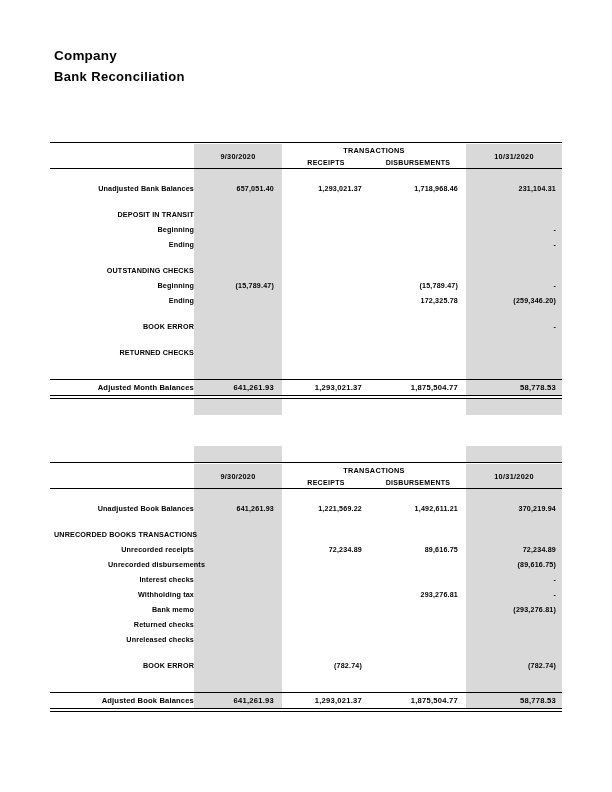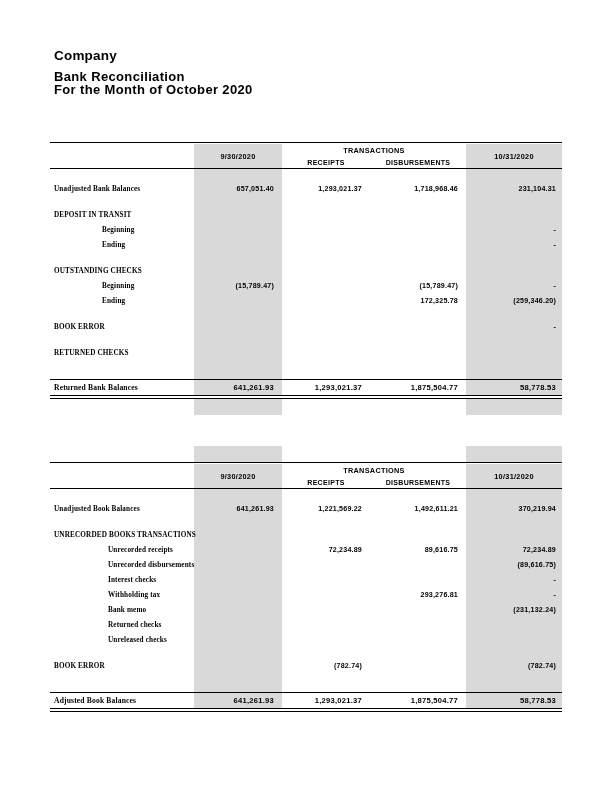--- a/index.html
+++ b/index.html
@@ -99,23 +99,22 @@
     border-top: 1.3px solid #000;
   }
 
   
   tr.data-row td { height: 15px; }
   tr.gap-row td  { height: 11px; }
   tr.gap-small td { height: 8px; }
 
   td.label {
     padding-left: 4px;
-    text-align: left;
+    text-align: right;
     white-space: nowrap;
-    font-family: Liberation Serif, serif;
   }
   td.label.indent { padding-left: 52px; }
   td.label.indent2 { padding-left: 58px; }
 
   td.num {
     text-align: right;
     padding-right: 8px;
     white-space: nowrap;
     font-size: 7.1px;
     letter-spacing: 0.2px;
@@ -137,21 +136,20 @@
   tr.tail-shade td { height: 16px; }
 </style>
 </head>
 <body>
 
 <div class="page">
 
   <div class="doc-header">
     <p class="company-name">Company</p>
     <p class="sub-line">Bank Reconciliation</p>
-    <p class="sub-line">For the Month of October 2020</p>
   </div>
 
   <table class="recon bank-table">
     <colgroup>
       <col class="c-label">
         <col class="c-beg">
         <col class="c-rec">
         <col class="c-dis">
         <col class="c-end">
     </colgroup>
@@ -299,21 +297,21 @@
       </tr>
       <tr class="gap-small">
         <td></td>
         <td class="shade"></td>
         <td></td>
         <td></td>
         <td class="shade"></td>
       </tr>
 
       <tr class="total-row">
-        <td class="label">Returned Bank Balances</td>
+        <td class="label">Adjusted Month Balances</td>
         <td class="num shade">641,261.93</td>
         <td class="num">1,293,021.37</td>
         <td class="num">1,875,504.77</td>
         <td class="num end-col shade">58,778.53</td>
       </tr>
       <tr class="total-rule-under">
         <td></td>
         <td></td>
         <td></td>
         <td></td>
@@ -429,21 +427,21 @@
         <td class="num shade"></td>
         <td class="num"></td>
         <td class="num">293,276.81</td>
         <td class="num end-col shade">-</td>
       </tr>
       <tr class="data-row">
         <td class="label indent2">Bank memo</td>
         <td class="num shade"></td>
         <td class="num"></td>
         <td class="num"></td>
-        <td class="num end-col shade">(231,132.24)</td>
+        <td class="num end-col shade">(293,276.81)</td>
       </tr>
       <tr class="data-row">
         <td class="label indent2">Returned checks</td>
         <td class="num shade"></td>
         <td class="num"></td>
         <td class="num"></td>
         <td class="num end-col shade"></td>
       </tr>
       <tr class="data-row">
         <td class="label indent2">Unreleased checks</td>

